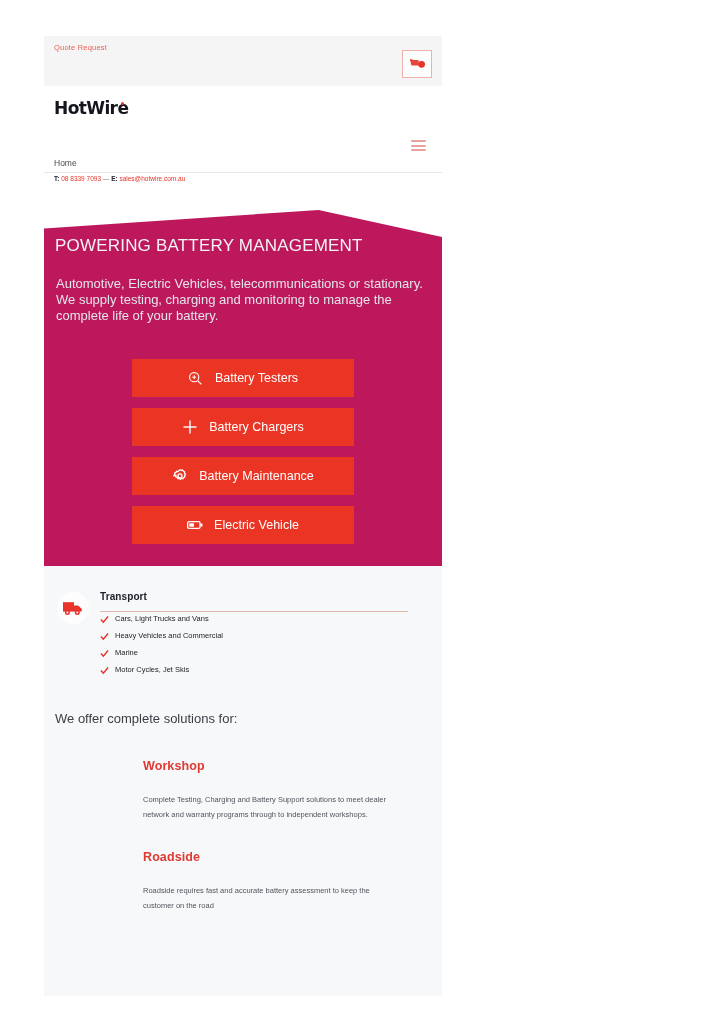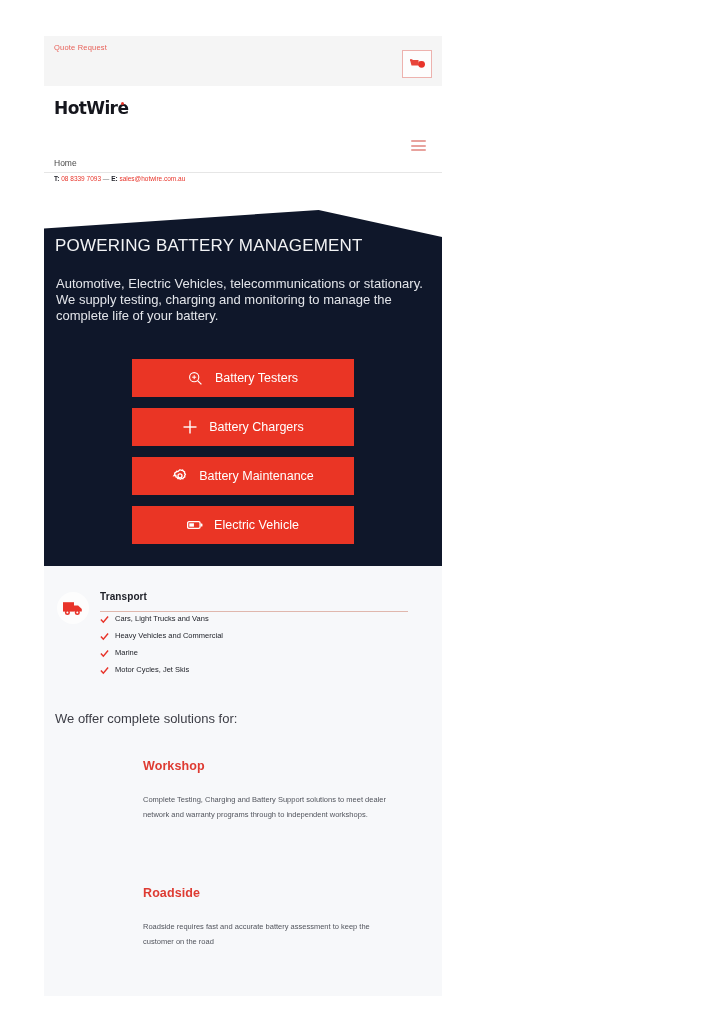--- a/index.html
+++ b/index.html
@@ -124,21 +124,21 @@
   }
   .contactbar .lbl { color: #23242c; font-weight: 700; }
   .contactbar .val { color: #e8342a; }
   .contactbar .sep { color: #777; }
 
   
   .hero {
     position: relative;
     margin-top: 22px;
     height: 356px;
-    background: #0f172a;
+    background: #be185d;
     clip-path: polygon(0 5.2%, 69% 0, 100% 7.6%, 100% 100%, 0 100%);
   }
   .hero-title {
     position: absolute;
     left: 11px;
     top: 26px;
     font-size: 17px;
     color: #f2f3f5;
     letter-spacing: .2px;
     font-weight: 400;
@@ -238,21 +238,21 @@
   
   .solutions-head {
     margin-top: 37px;
     padding-left: 11px;
     font-size: 13px;
     color: #3c3d45;
     font-weight: 400;
   }
   .sol-block { padding-left: 99px; padding-right: 40px; }
   .sol-block.first { margin-top: 33px; }
-  .sol-block.second { margin-top: 64px; }
+  .sol-block.second { margin-top: 28px; }
   .sol-title {
     font-size: 12.5px;
     color: #de3b32;
     font-weight: 700;
     letter-spacing: .1px;
   }
   .sol-text {
     margin-top: 20px;
     font-size: 7.5px;
     line-height: 14.5px;

